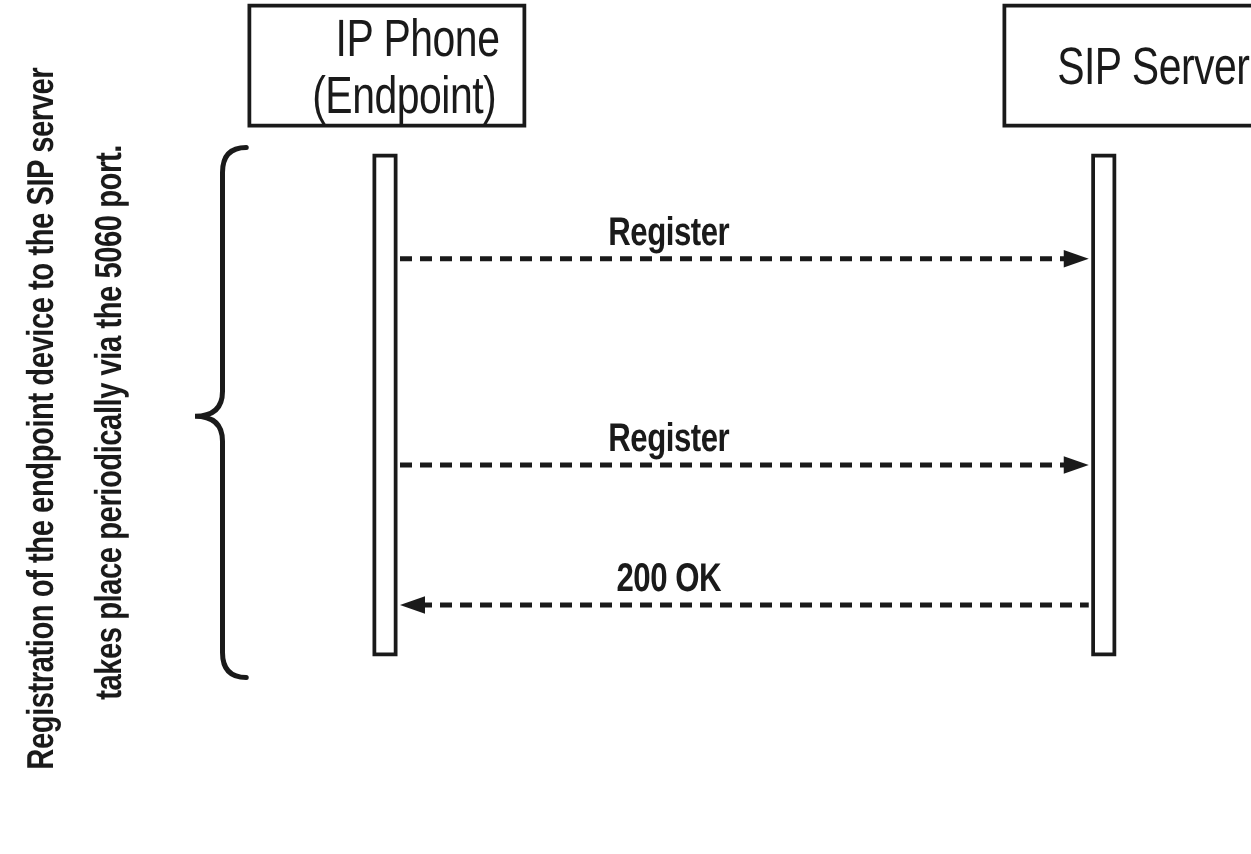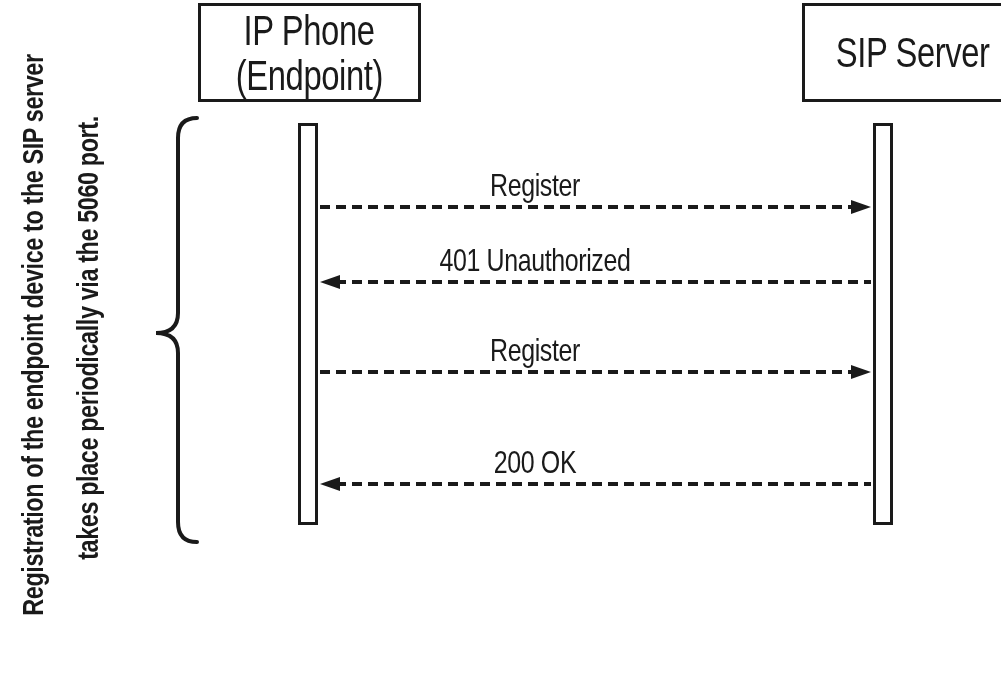--- a/index.html
+++ b/index.html
@@ -8,39 +8,39 @@
     width:1001px; height:683px;
     font-family:"Liberation Sans", sans-serif;
     color:#1a1a1a;
   }
   .stage { position:relative; width:1001px; height:683px; background:#ffffff; overflow:hidden; }
 
   
   .actor-box {
     position:absolute; top:3px; height:99px;
     border:3px solid #1a1a1a; background:#ffffff;
-    display:flex; flex-direction:column; align-items:center; justify-content:center;
+    display:flex; flex-direction:column; align-items:flex-end; justify-content:center;
   }
   .actor-box .txt {
     font-size:42px; line-height:45px; white-space:nowrap;
     transform:scaleX(0.78); letter-spacing:-0.5px;
   }
   #ip-phone-box  { left:198px; width:223px; }
   #sip-server-box{ left:802px; width:222px; }
 
   
   .activation {
     position:absolute; top:123px; width:20px; height:402px;
     border:3px solid #1a1a1a; background:#ffffff;
   }
   #ip-phone-bar  { left:298px; }
   #sip-server-bar{ left:873px; }
 
   
-  .message { position:absolute; left:320px; width:551px; height:42px; }
+  .message { position:absolute; left:320px; width:551px; height:42px;font-weight:bold; }
   .msg-line {
     position:absolute; bottom:0; left:0; right:0; height:4px;
     background:repeating-linear-gradient(90deg, #1a1a1a 0 10px, transparent 10px 16px);
   }
   .message.right .msg-line { right:16px; }
   .message.left  .msg-line { left:16px; }
   .arrowhead {
     position:absolute; bottom:-5px; width:0; height:0;
     border-top:7px solid transparent; border-bottom:7px solid transparent;
   }
@@ -89,25 +89,20 @@
 
   <div class="activation" id="ip-phone-bar"></div>
   <div class="activation" id="sip-server-bar"></div>
 
   <div class="message right" id="msg-1">
     <div class="msg-label">Register</div>
     <div class="msg-line"></div>
     <div class="arrowhead"></div>
   </div>
 
-  <div class="message left" id="msg-2">
-    <div class="msg-label">401 Unauthorized</div>
-    <div class="msg-line"></div>
-    <div class="arrowhead"></div>
-  </div>
 
   <div class="message right" id="msg-3">
     <div class="msg-label">Register</div>
     <div class="msg-line"></div>
     <div class="arrowhead"></div>
   </div>
 
   <div class="message left" id="msg-4">
     <div class="msg-label">200 OK</div>
     <div class="msg-line"></div>

